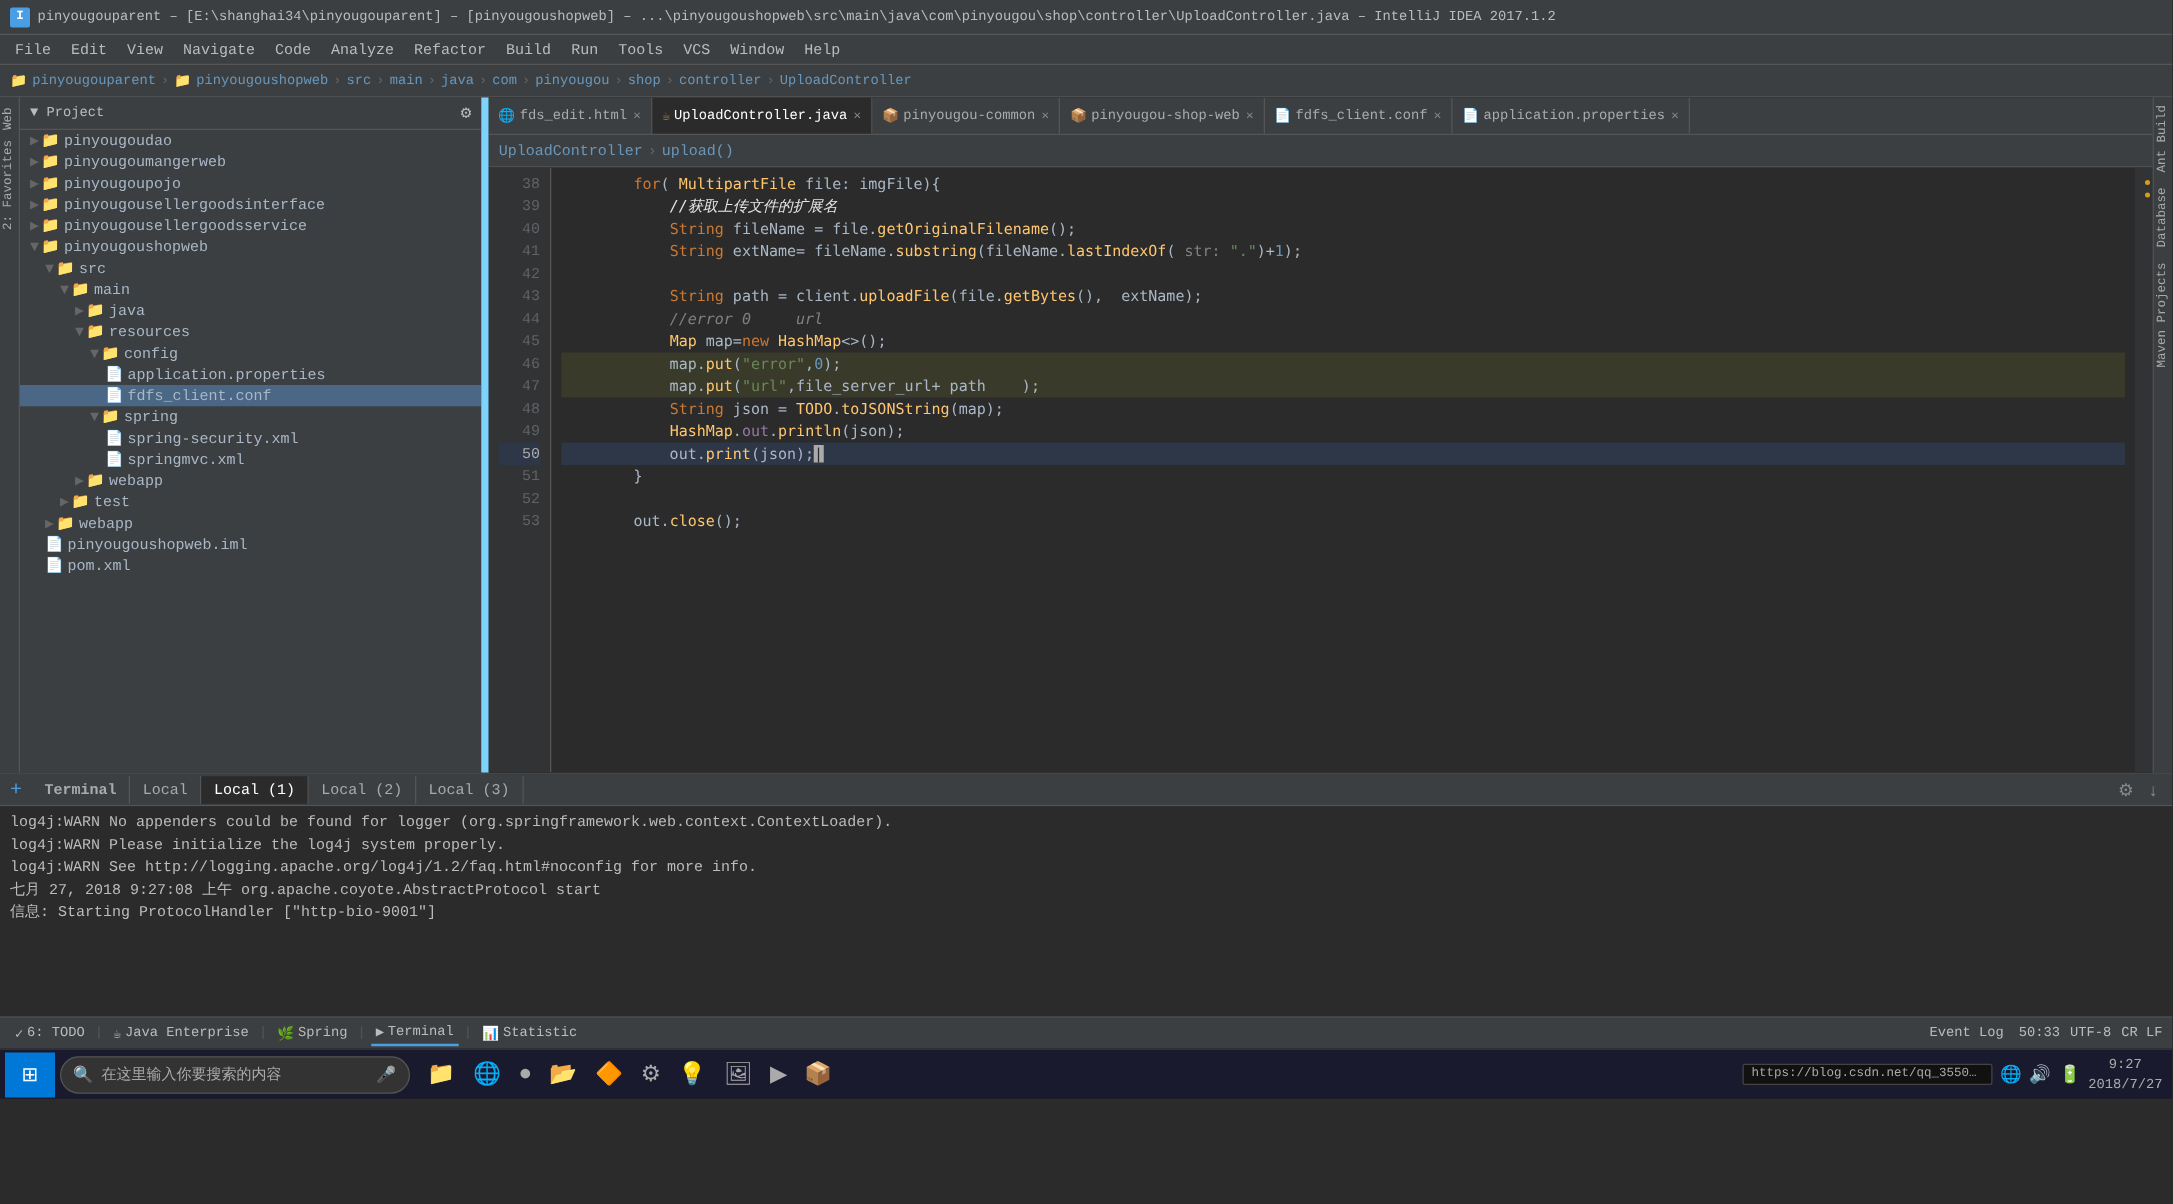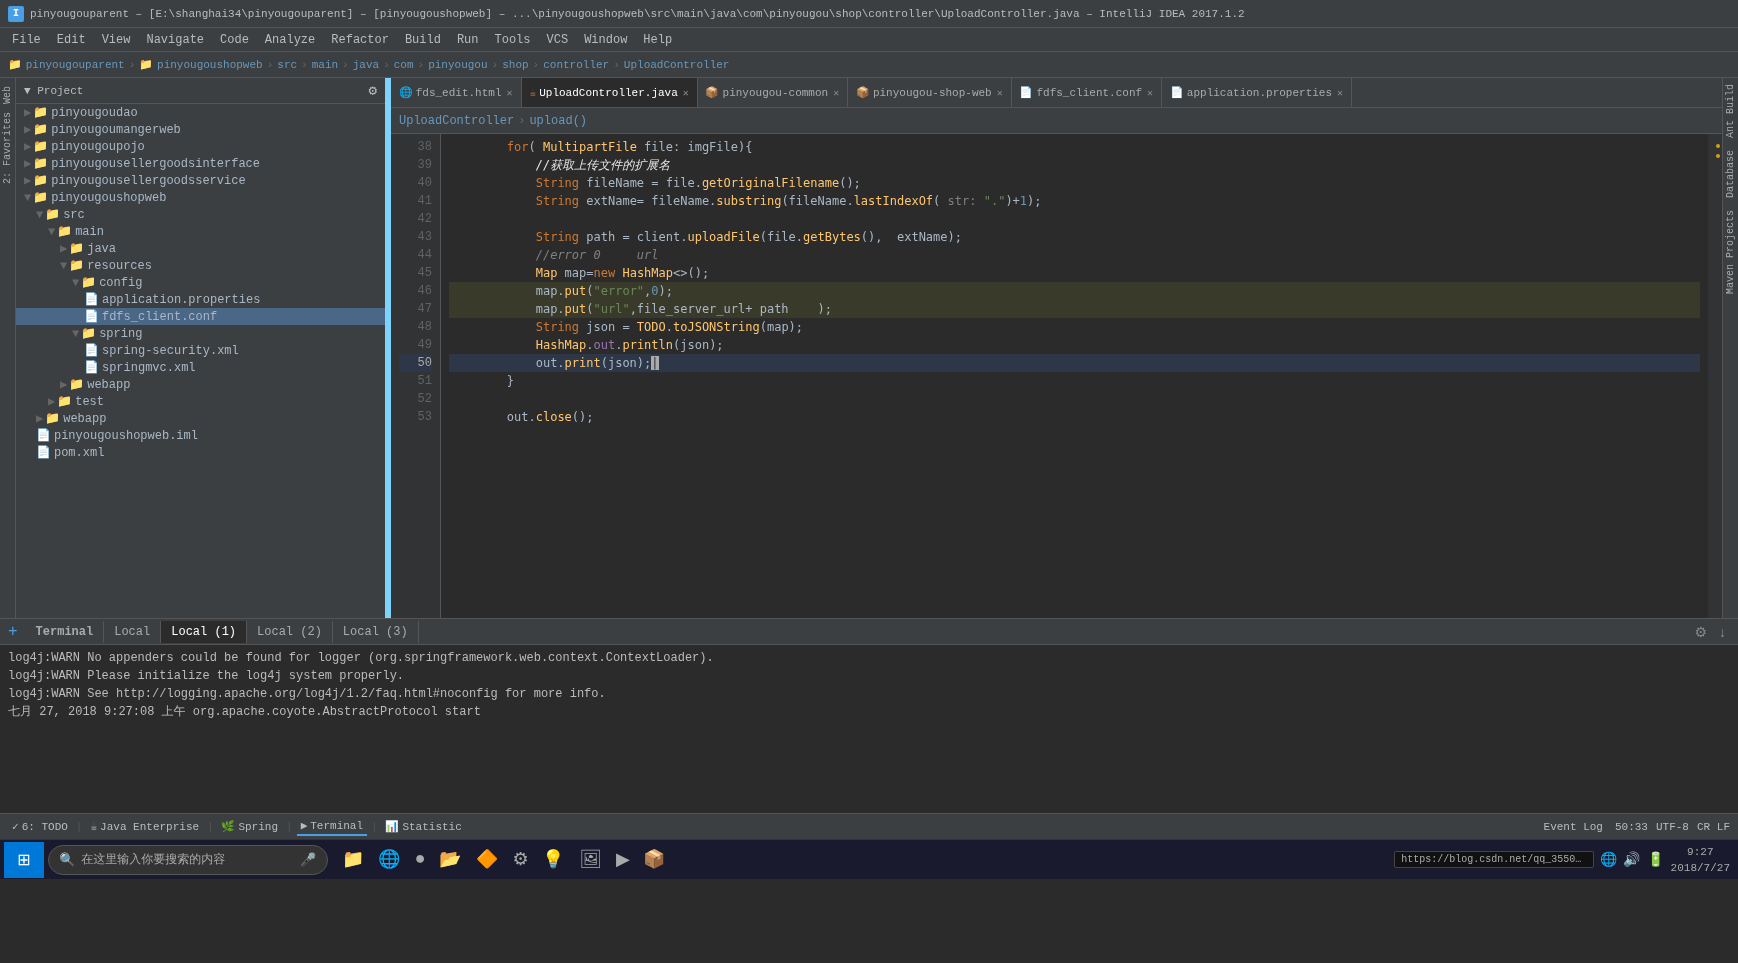--- a/index.html
+++ b/index.html
@@ -354,20 +354,21 @@
     <div style="margin-left:auto;display:flex;align-items:center;gap:4px;padding-right:8px;">
       <button class="term-btn" style="background:none;border:none;color:#888;cursor:pointer;font-size:14px;">⚙</button>
       <button class="term-btn" style="background:none;border:none;color:#888;cursor:pointer;font-size:14px;">↓</button>
     </div>
   </div>
   <div id="terminal-content" style="flex:1;padding:4px 8px;font-size:12px;line-height:18px;color:#a9b7c6;overflow-y:auto;background:#2b2b2b;">
     <div style="color:#bbb;">log4j:WARN No appenders could be found for logger (org.springframework.web.context.ContextLoader).</div>
     <div style="color:#bbb;">log4j:WARN Please initialize the log4j system properly.</div>
     <div style="color:#bbb;">log4j:WARN See http://logging.apache.org/log4j/1.2/faq.html#noconfig for more info.</div>
     <div style="color:#bbb;">七月 27, 2018 9:27:08 上午 org.apache.coyote.AbstractProtocol start</div>
+    <div style="color:#bbb;">信息: Starting ProtocolHandler ["http-bio-9001"]</div>
   </div>
 </div>
 
 <div id="statusbar" style="background:#3c3f41;height:26px;display:flex;align-items:center;padding:0 8px;font-size:11px;color:#bbb;border-top:1px solid #555;gap:4px;">
   <span class="status-item" style="display:flex;align-items:center;gap:3px;cursor:pointer;padding:2px 4px;">
     <span>✓</span>
     <span>6: TODO</span>
   </span>
   <span style="color:#555;">|</span>
   <span class="status-item" style="display:flex;align-items:center;gap:3px;cursor:pointer;padding:2px 4px;">

